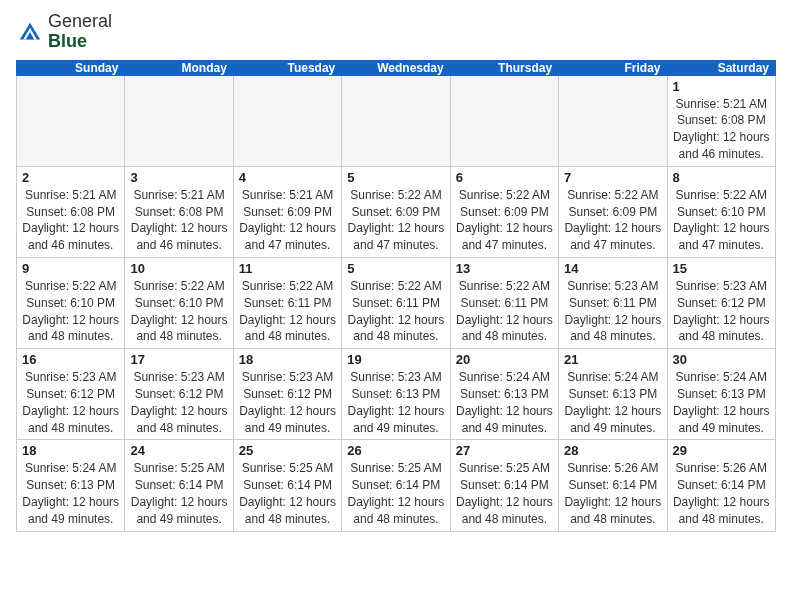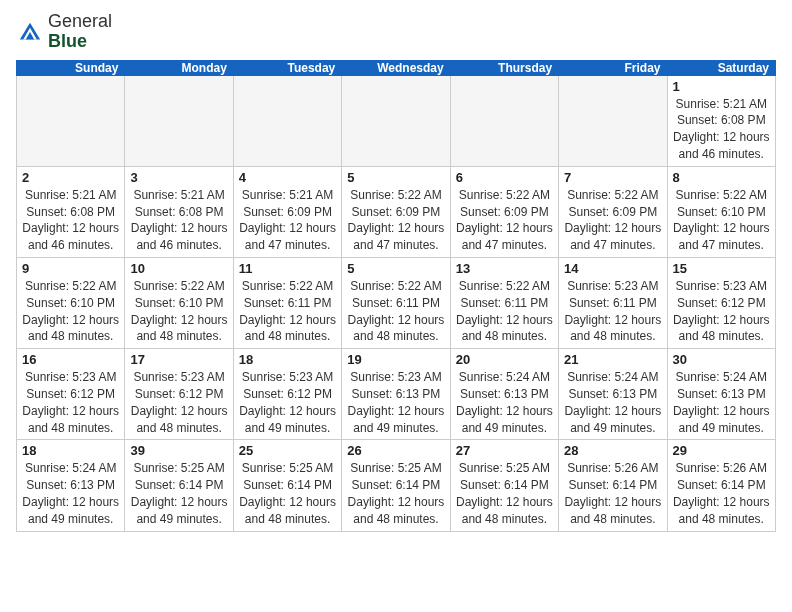--- a/index.html
+++ b/index.html
@@ -298,21 +298,21 @@
         </tr>
         <tr>
           <td>
             <span class="day-number">18</span>
             <div class="day-info" style="white-space: pre-line;">Sunrise: 5:24 AM
 Sunset: 6:13 PM
 Daylight: 12 hours
 and 49 minutes.</div>
           </td>
           <td>
-            <span class="day-number">39</span>
+            <span class="day-number">24</span>
             <div class="day-info" style="white-space: pre-line;">Sunrise: 5:25 AM
 Sunset: 6:14 PM
 Daylight: 12 hours
 and 49 minutes.</div>
           </td>
           <td>
             <span class="day-number">25</span>
             <div class="day-info" style="white-space: pre-line;">Sunrise: 5:25 AM
 Sunset: 6:14 PM
 Daylight: 12 hours

